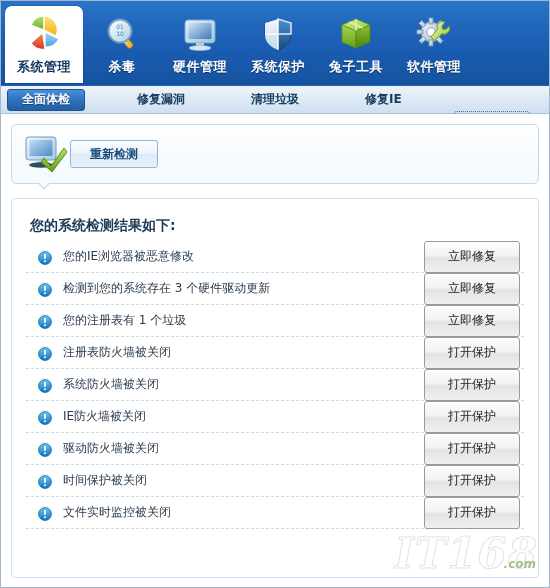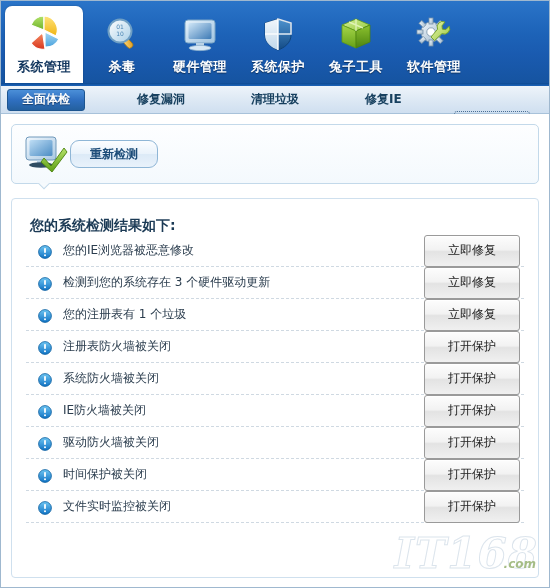--- a/index.html
+++ b/index.html
@@ -158,21 +158,21 @@
     border: 1px solid #c3d9ea;
     transform: rotate(45deg);
   }
 
   
   .btn-rescan {
     width: 88px; height: 28px;
     flex: 0 0 88px;
     background: linear-gradient(to bottom, #fbfdff 0%, #eaf3fb 48%, #dceaf7 52%, #e9f2fb 100%);
     border: 1px solid #8fb6d6;
-    border-radius: 9px;
+    border-radius: 3px;
     font-size: 12px;
     font-weight: bold;
     color: #1c4c78;
     display: flex; align-items: center; justify-content: center;
     cursor: pointer;
   }
 
   
   .results {
     position: relative;
@@ -181,21 +181,21 @@
     background: #ffffff;
     border: 1px solid #cfe0ee;
     border-radius: 4px;
     padding: 14px 14px 0 14px;
     overflow: hidden;
   }
   .results-title {
     font-size: 14px;
     font-weight: bold;
     color: #1b3a55;
-    margin: 4px 0 0 4px;
+    margin: 4px 0 6px 4px;
   }
 
   .row {
     position: relative;
     height: 32px;
     display: flex;
     align-items: center;
     border-bottom: 1px dashed #cfd9e2;
     padding-left: 12px;
   }

